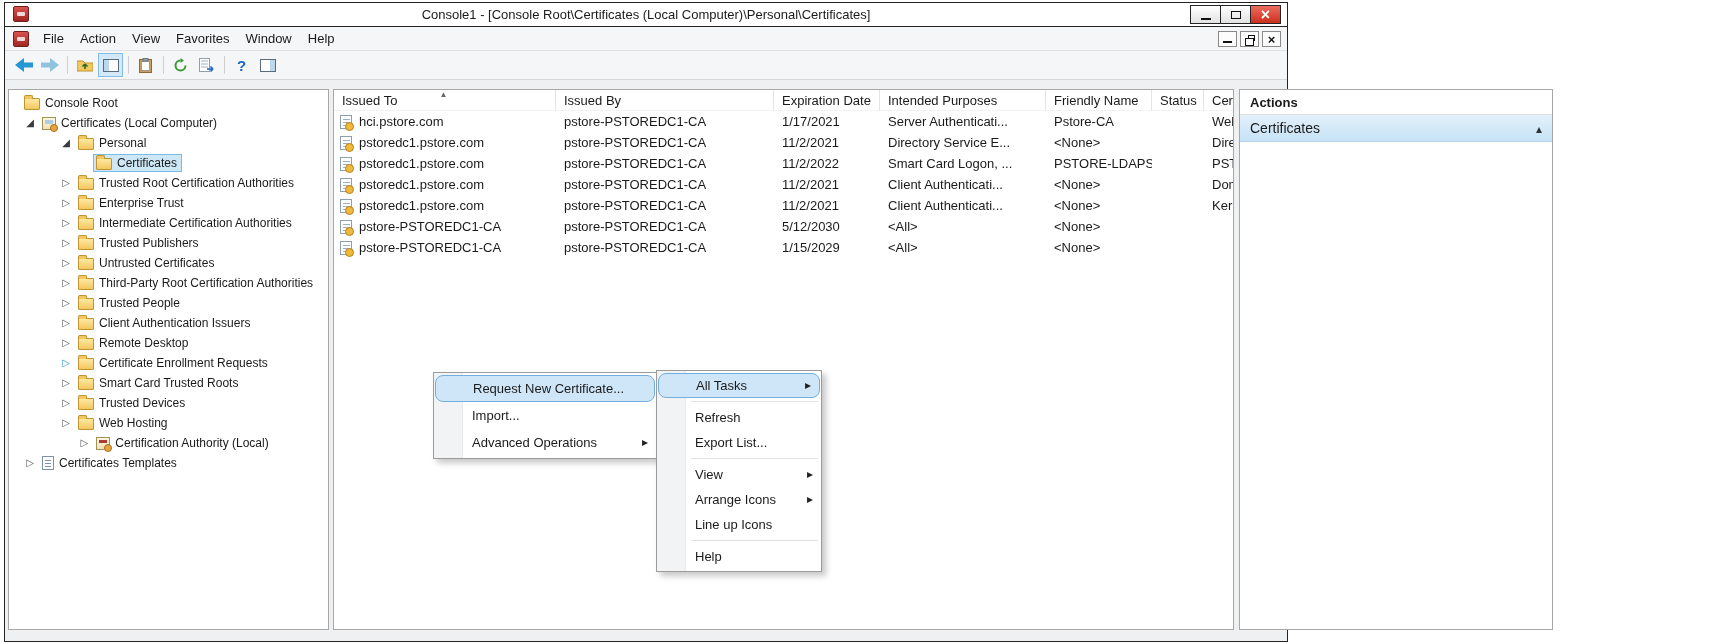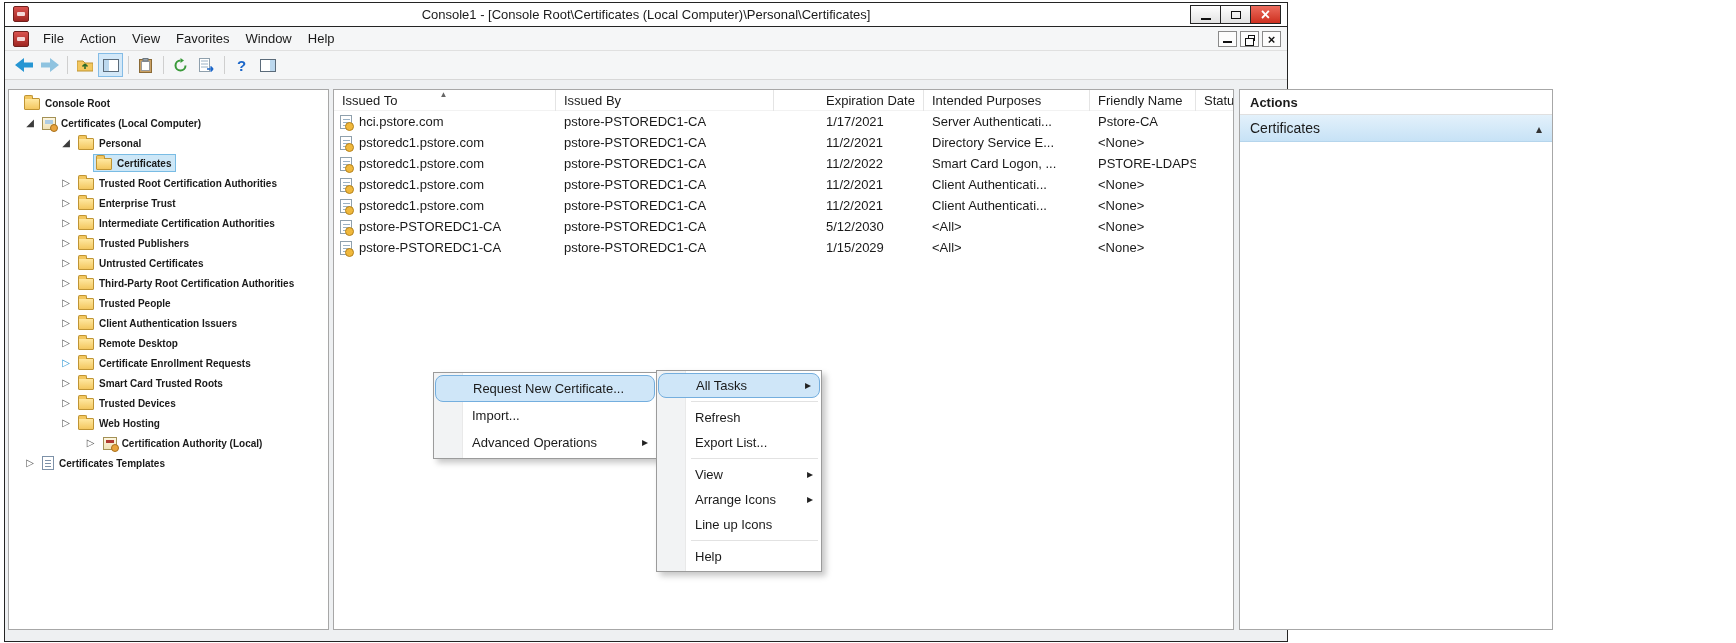--- a/index.html
+++ b/index.html
@@ -65,21 +65,21 @@
 
   
   .tree-row { display:flex; align-items:center; height:20px; white-space:nowrap; }
   .tw { flex:none; width:18px; text-align:center; font-size:10px; color:#5a5a5a; line-height:20px; }
   .tw.collapsed::before { content:"▷"; }
   .tw.expanded::before  { content:"◢"; color:#3c3c3c; }
   .tw.hot::before { color:#2f97d4; }
   .node { display:flex; align-items:center; height:18px; padding:0 4px 0 2px; border:1px solid transparent; }
   .node.selected { background:#cde7f7; border-color:#79bce4; }
   .ticon { flex:none; margin-right:5px; }
-  .tlabel { font-size:10px;font-weight:bold; }
+  .tlabel { font-size:12px; }
 
   .icon-folder { width:16px; height:12px; background:linear-gradient(#ffe8a0,#f3c75f);
                  border:1px solid #bf9433; border-radius:1px; position:relative; margin-top:2px; }
   .icon-folder::before { content:""; position:absolute; left:-1px; top:-4px; width:7px; height:3px;
                          background:#f3c75f; border:1px solid #bf9433; border-bottom:none; border-radius:2px 2px 0 0; }
   .icon-certstore { width:14px; height:13px; background:linear-gradient(#fdf6e0,#efe2b8);
                     border:1px solid #a39155; position:relative; }
   .icon-certstore::before { content:""; position:absolute; left:2px; top:2px; width:8px; height:4px; background:#aecde4; }
   .icon-certstore::after { content:""; position:absolute; right:-3px; bottom:-3px; width:6px; height:6px;
                            border-radius:50%; background:#e8a33c; border:1px solid #a8701c; }
@@ -92,21 +92,21 @@
   .icon-templates::before { content:""; position:absolute; left:2px; top:3px; width:6px; height:1px;
                             background:#7d91a8; box-shadow:0 3px 0 #7d91a8, 0 6px 0 #7d91a8; }
 
   
   .list-header { height:21px; white-space:nowrap; border-bottom:1px solid #f2f2f2; }
   .hcell { display:inline-block; height:21px; line-height:21px; padding-left:8px;
            border-right:1px solid #e4e4e4; overflow:hidden; white-space:nowrap;
            position:relative; vertical-align:top; }
   .hcell.sorted::after { content:"▲"; position:absolute; top:-6px; left:50%; margin-left:-5px;
                          font-size:8px; color:#666; }
-  .col0 { width:222px; } .col1 { width:218px; } .col2 { width:106px;margin-left:44px; }
+  .col0 { width:222px; } .col1 { width:218px; } .col2 { width:106px; }
   .col3 { width:166px; } .col4 { width:106px; } .col5 { width:52px; }
   .col6 { width:48px; border-right:none; }
   .lrow { display:flex; height:21px; align-items:center; }
   .lcell { height:21px; line-height:21px; padding-left:8px; overflow:hidden; white-space:nowrap; flex:none; }
   .lcell.col0 { display:flex; align-items:center; padding-left:6px; }
   .icon-cert { flex:none; width:12px; height:14px; background:#fff; border:1px solid #8fa0ad;
                position:relative; margin-right:7px; }
   .icon-cert::before { content:""; position:absolute; left:2px; top:3px; width:7px; height:1px;
                        background:#9ab1c4; box-shadow:0 3px 0 #9ab1c4, 0 6px 0 #9ab1c4; }
   .icon-cert::after { content:""; position:absolute; right:-3px; bottom:-3px; width:7px; height:7px;

